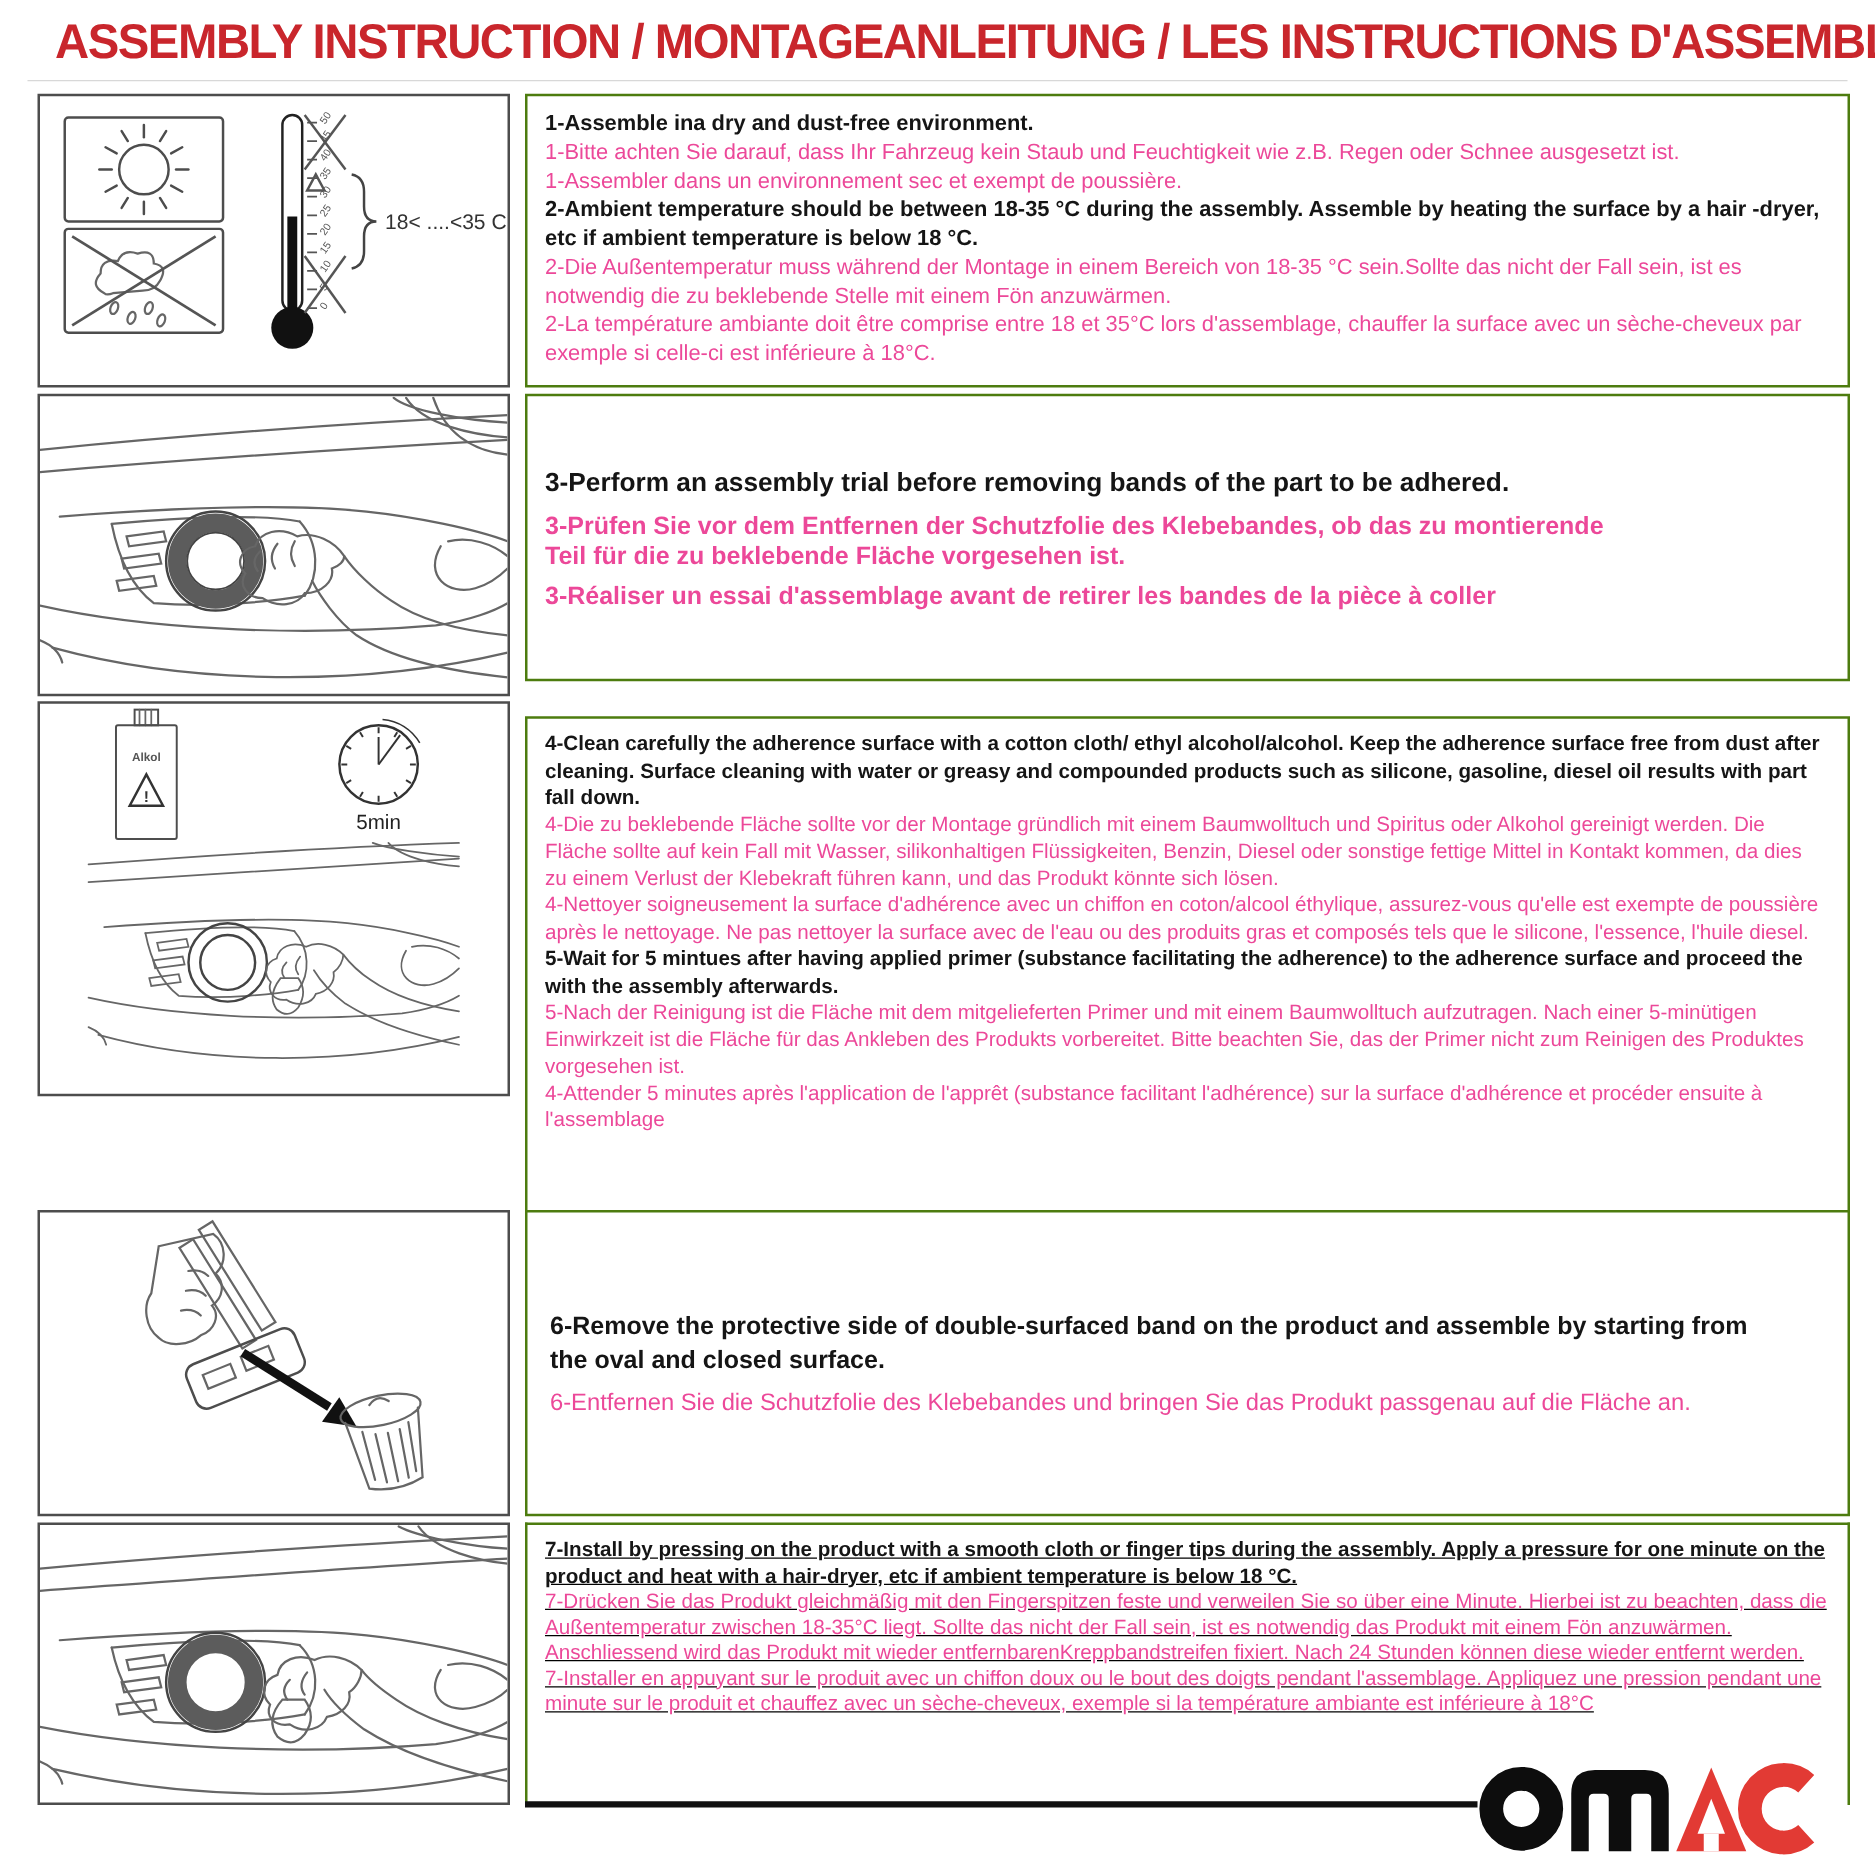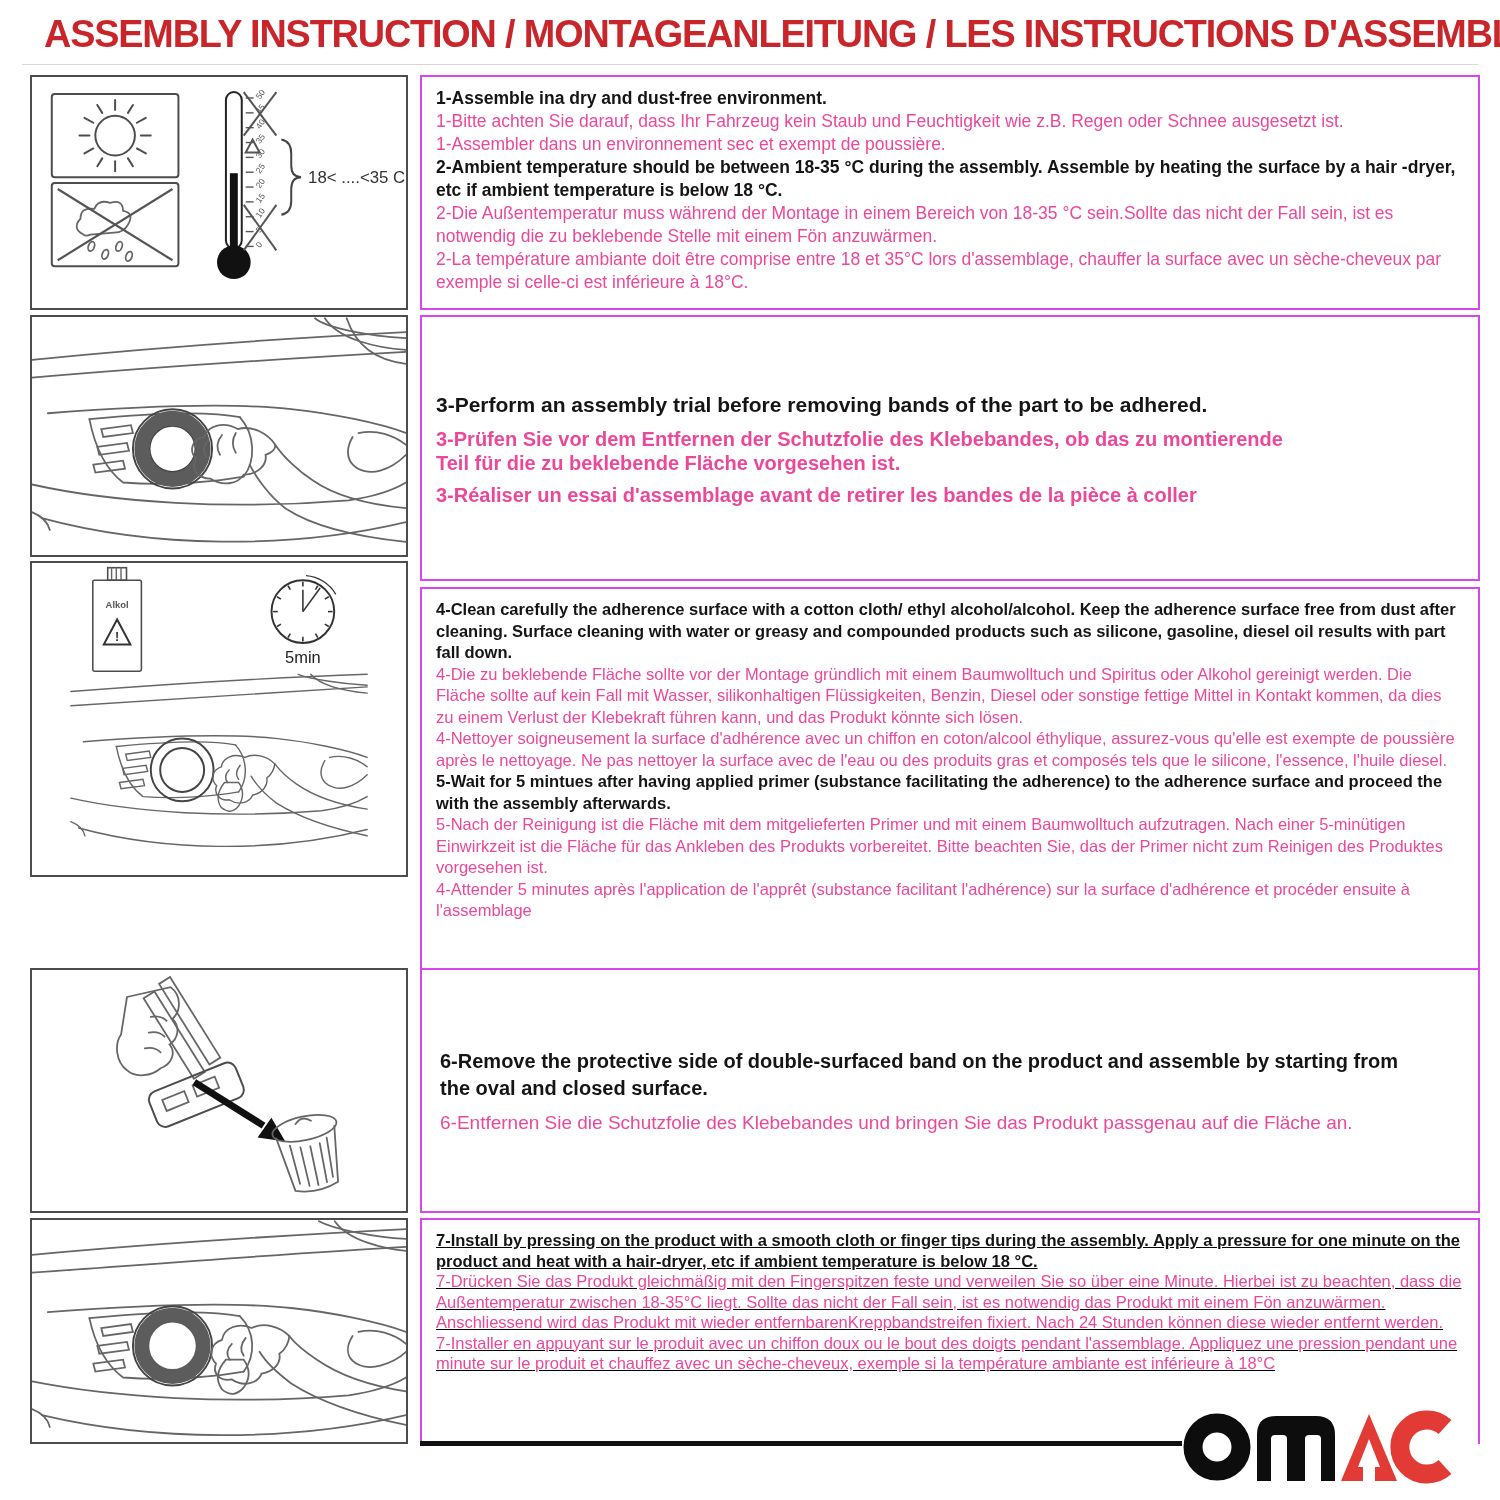--- a/index.html
+++ b/index.html
@@ -5,21 +5,21 @@
   html,body{margin:0;padding:0;background:#fff;}
   .page{position:relative;width:1500px;height:1500px;background:#fff;overflow:hidden;
         font-family:"Liberation Sans",sans-serif;}
   .title{position:absolute;left:44px;top:8px;height:52px;display:flex;align-items:center;
          font-size:39px;font-weight:bold;letter-spacing:-1.2px;white-space:nowrap;
          color:var(--title-red,#c9262c);transform:scaleX(.97);transform-origin:left center;}
   .title-rule{position:absolute;left:22px;top:64px;width:1456px;height:1px;background:#d8d8d8;}
   .fig{position:absolute;left:30px;width:378px;border:2px solid #4d4d4d;background:#fff;
        box-sizing:border-box;margin:0;overflow:hidden;}
   .fig svg{display:block;width:100%;height:100%;}
-  .txt{position:absolute;left:420px;width:1060px;border:2px solid #d946ef;background:#fff;
+  .txt{position:absolute;left:420px;width:1060px;border:2px solid #4d7c0f;background:#fff;
        box-sizing:border-box;padding:10px 16px 8px 14px;}
   .txt p{margin:0;}
   p.b{font-weight:bold;color:#151515;}
   p.r{font-weight:normal;color:#ec4899;}
   .gap{margin-top:16px;}
   .s17 p{font-size:17.5px;line-height:23px;}
   .s21 p.b{font-size:21px;line-height:28px;}
   .s21 p.r{font-size:20px;line-height:24px;max-width:880px;font-weight:bold;}
   .s16 p{font-size:16.5px;line-height:21.5px;}
   .s20 p.b{font-size:20px;line-height:27px;max-width:985px;}
@@ -159,21 +159,21 @@
         <g>
           <path d="M378,226 C320,220 280,208 256,192 C240,180 226,160 220,148" class="sk"></path>
           <path d="M378,192 C336,188 304,178 284,164 C270,155 254,140 246,128" class="sk"></path>
           <path d="M246,128 C238,116 222,108 208,112 C194,104 178,108 174,120 C162,122 158,134 166,142 C160,152 168,162 180,162 C192,170 208,168 214,158 C228,158 238,148 236,138 C242,136 246,132 246,128 Z" fill="#fff" class="sk"></path>
           <path d="M178,124 q-8,8 -2,16" class="sk"></path>
           <path d="M192,118 q-8,10 -2,20" class="sk"></path>
           <path d="M206,116 q-6,10 0,20" class="sk"></path>
         </g>
       </svg>
     </figure>
-    <div class="txt s21 center" style="top:315px;height:266px;">
+    <div class="txt s21 center" style="top:315px;height:230px;">
       <p class="b">3-Perform an assembly trial before removing bands of the part to be adhered.</p>
       <p class="r">3-Prüfen Sie vor dem Entfernen der Schutzfolie des Klebebandes, ob das zu montierende Teil für die zu beklebende Fläche vorgesehen ist.</p>
       <p class="r">3-Réaliser un essai d'assemblage avant de retirer les bandes de la pièce à coller</p>
     </div>
   </section>
 
   <section>
     <figure class="fig" style="top:561px;height:316px;">
       <svg viewBox="0 0 378 398">
         <g>
@@ -236,21 +236,21 @@
             <path d="M378,206 C330,196 290,182 262,164 C246,152 236,140 230,130" class="sk"></path>
             <path d="M378,172 C340,166 308,154 288,140 C276,132 266,122 260,114" class="sk"></path>
             <path d="M260,114 C250,104 234,100 222,106 C208,100 194,106 192,118 C180,122 178,134 186,142 C182,152 190,162 202,160 C214,168 228,164 232,154 C244,152 252,142 250,132 C256,128 260,120 260,114 Z" fill="#fff" class="sk"></path>
             <path d="M196,138 q-14,18 -4,32 q12,10 22,-2 q10,-16 0,-30 z" fill="#ececec" class="sk"></path>
             <path d="M202,122 q-8,8 -2,16" class="sk"></path>
             <path d="M216,116 q-8,10 -2,18" class="sk"></path>
           </g>
         </g>
       </svg>
     </figure>
-    <div class="txt s16" style="top:587px;height:469px;">
+    <div class="txt s16" style="top:573px;height:469px;">
       <p class="b">4-Clean carefully the adherence surface with a cotton cloth/ ethyl alcohol/alcohol. Keep the adherence surface free from dust after cleaning. Surface cleaning with water or greasy and compounded products such as silicone, gasoline, diesel oil results with part fall down.</p>
       <p class="r">4-Die zu beklebende Fläche sollte vor der Montage gründlich mit einem Baumwolltuch und Spiritus oder Alkohol gereinigt werden. Die Fläche sollte auf kein Fall mit Wasser, silikonhaltigen Flüssigkeiten, Benzin, Diesel oder sonstige fettige Mittel in Kontakt kommen, da dies zu einem Verlust der Klebekraft führen kann, und das Produkt könnte sich lösen.</p>
       <p class="r">4-Nettoyer soigneusement la surface d'adhérence avec un chiffon en coton/alcool éthylique, assurez-vous qu'elle est exempte de poussière après le nettoyage. Ne pas nettoyer la surface avec de l'eau ou des produits gras et composés tels que le silicone, l'essence, l'huile diesel.</p>
       <p class="b gap">5-Wait for 5 mintues after having applied primer (substance facilitating the adherence) to the adherence surface and proceed the with the assembly afterwards.</p>
       <p class="r">5-Nach der Reinigung ist die Fläche mit dem mitgelieferten Primer und mit einem Baumwolltuch aufzutragen. Nach einer 5-minütigen Einwirkzeit ist die Fläche für das Ankleben des Produkts vorbereitet. Bitte beachten Sie, das der Primer nicht zum Reinigen des Produktes vorgesehen ist.</p>
       <p class="r">4-Attender 5 minutes après l'application de l'apprêt (substance facilitant l'adhérence) sur la surface d'adhérence et procéder ensuite à l'assemblage</p>
     </div>
   </section>
 
   <section>

